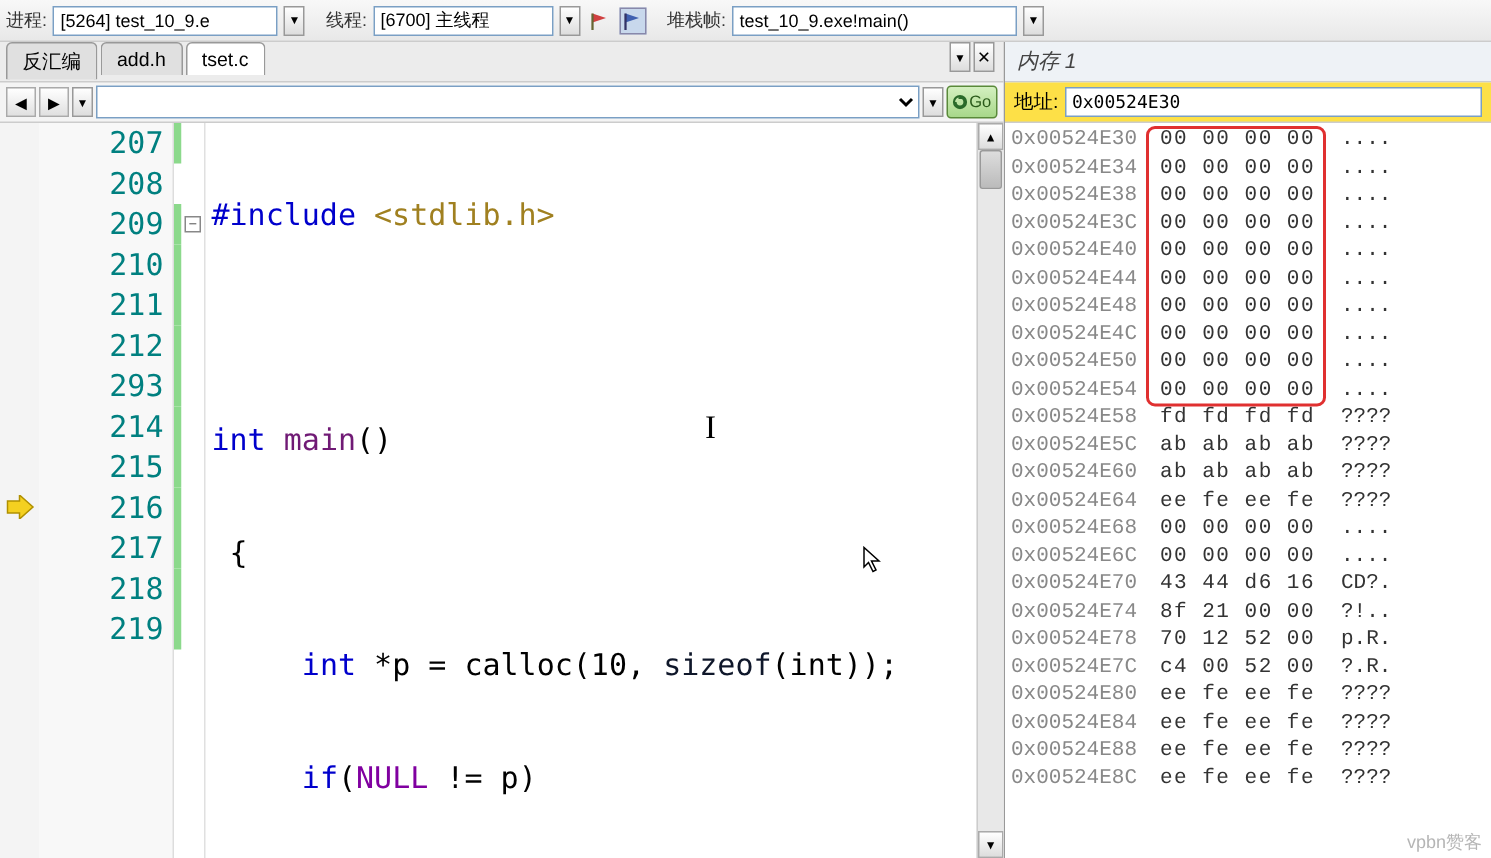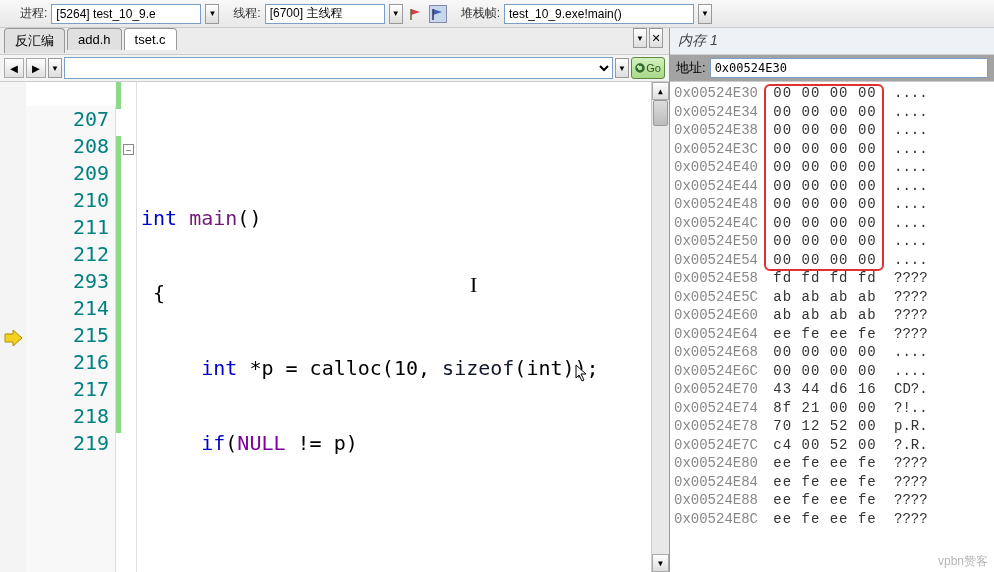--- a/index.html
+++ b/index.html
@@ -11,21 +11,21 @@
       height: 572px;
       overflow: hidden;
       position: relative;
     }
     .toolbar {
       height: 28px;
       background: linear-gradient(#f8f8f8, #e8e8e8);
       border-bottom: 1px solid #ccc;
       display: flex;
       align-items: center;
-      padding: 0 20px;
+      padding: 0 4px;
       gap: 4px;
       font-size: 12px;
     }
     .toolbar-label { color: #333; }
     .toolbar-input {
       border: 1px solid #7a9fc4;
       background: #fff;
       padding: 1px 4px;
       font-size: 12px;
       height: 20px;
@@ -127,21 +127,20 @@
       position: relative;
     }
     .gutter {
       width: 90px;
       background: #f8f8f8;
       border-right: 1px solid #ddd;
       text-align: right;
       padding-right: 6px;
       color: #008080;
       position: relative;
-      margin-top: 24px;
     }
     .gutter-line { height: 27px; line-height: 27px; position: relative; }
     .fold-col {
       width: 16px;
       background: #fff;
       border-right: 1px solid #e0e0e0;
     }
     .fold-box {
       width: 11px; height: 11px;
       border: 1px solid #888;
@@ -207,21 +206,21 @@
       font-size: 14px;
       font-style: italic;
       color: #444;
     }
     .mem-addr-row {
       padding: 3px 6px;
       display: flex;
       align-items: center;
       gap: 4px;
       border-bottom: 1px solid #ccc;
-      background: #a3a3a3;
+      background: #fde047;
     }
     .mem-addr-input {
       flex: 1;
       border: 1px solid #7a9fc4;
       height: 20px;
       padding: 0 4px;
       font-family: Consolas, monospace;
       font-size: 12px;
     }
     .mem-dump {
@@ -363,20 +362,21 @@
         <div class="change-mark green"></div>
         <div class="change-mark green"></div>
         <div class="change-mark green"></div>
       </div>
       <div class="fold-col">
         <div style="height:27px"></div>
         <div style="height:27px"></div>
         <div class="fold-box">−</div>
       </div>
       <div class="code-text">
+        <div class="code-line"><span class="inc">#include</span> <span class="hdr">&lt;stdlib.h&gt;</span></div>
         <div class="code-line"></div>
         <div class="code-line"><span class="kw">int</span> <span class="fn">main</span><span>()</span></div>
         <div class="code-line"> <span>{</span></div>
         <div class="code-line">     <span class="kw">int</span> <span>*p</span><span> = </span><span class="id-calloc">calloc</span><span>(</span><span>10</span><span>, </span><span class="sizeof-kw">sizeof</span><span>(int)</span><span>);</span></div>
         <div class="code-line">     <span class="kw">if</span>(<span class="null-kw">NULL</span><span> != </span><span>p</span><span>)</span></div>
         
         
         
         
         

